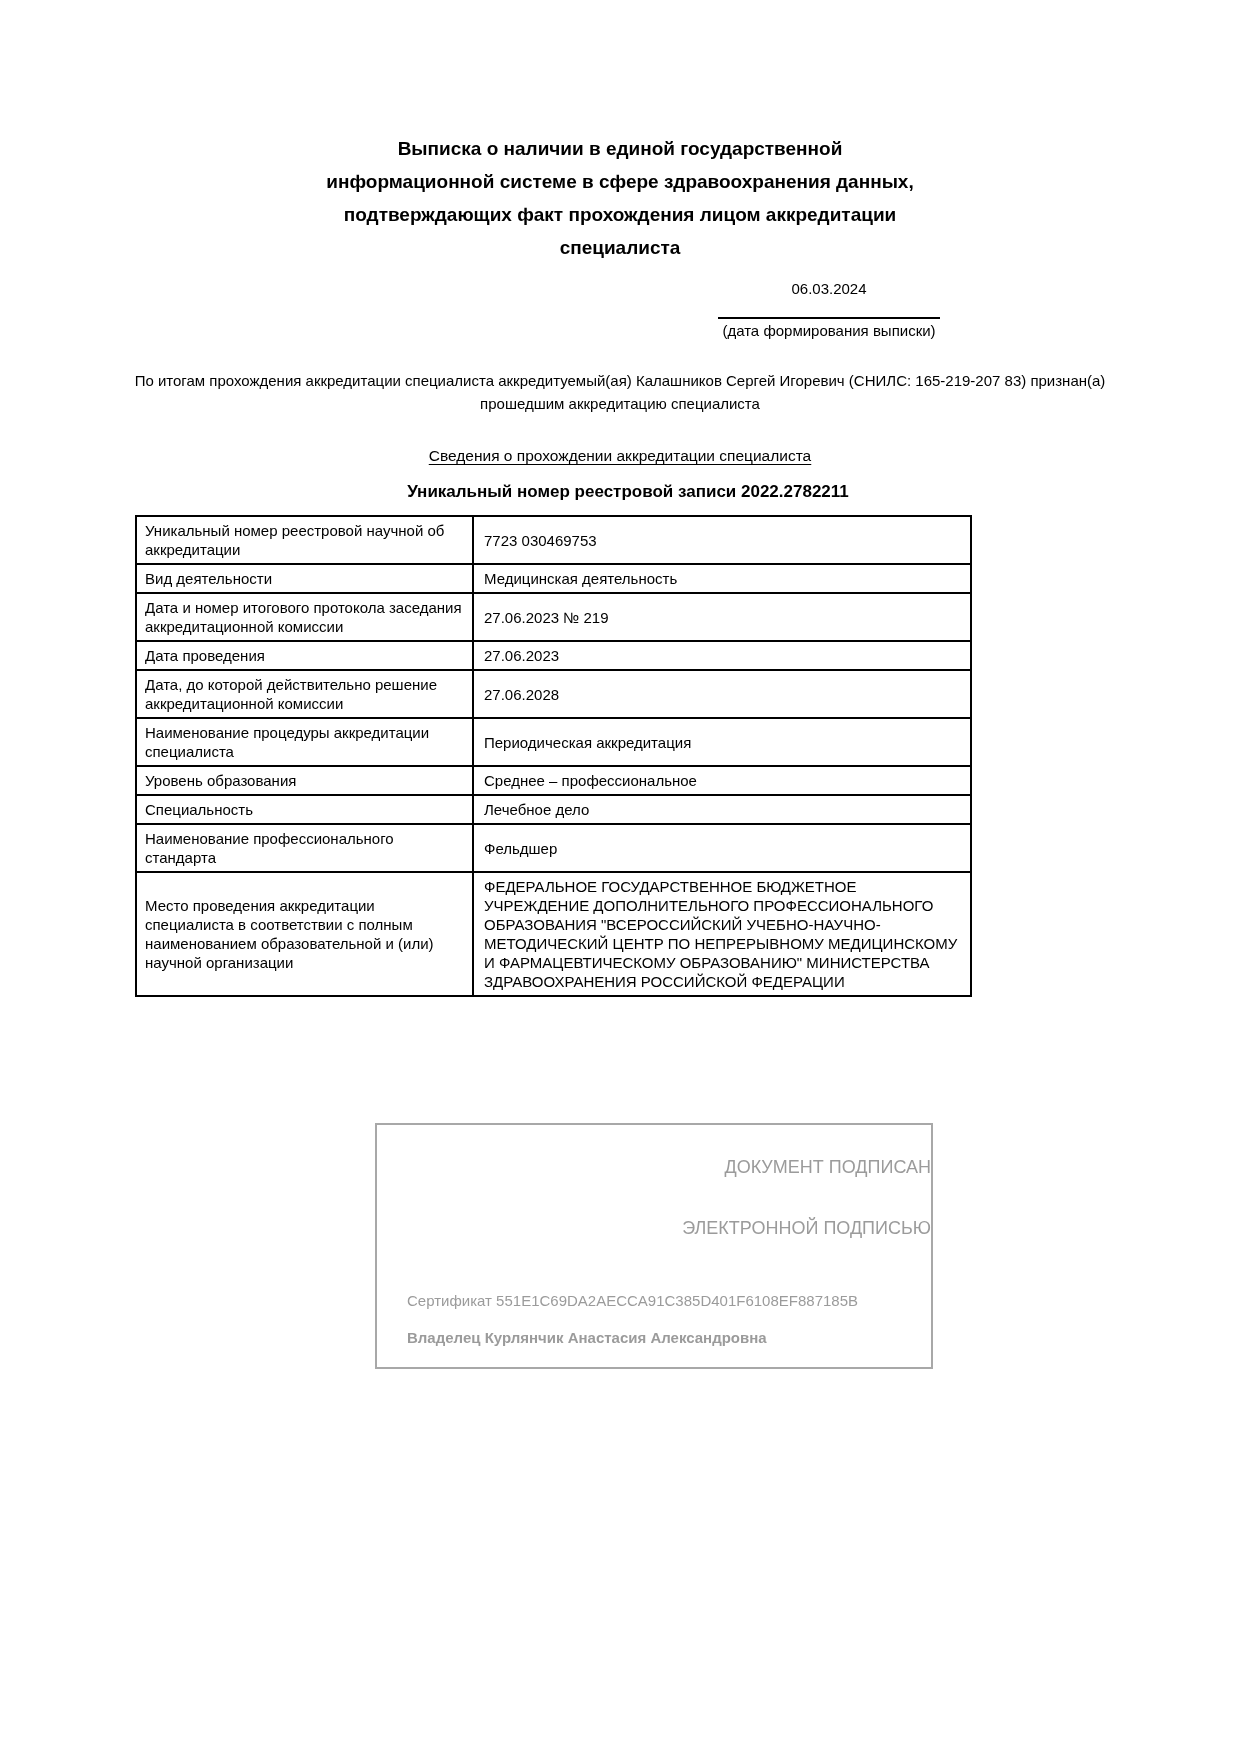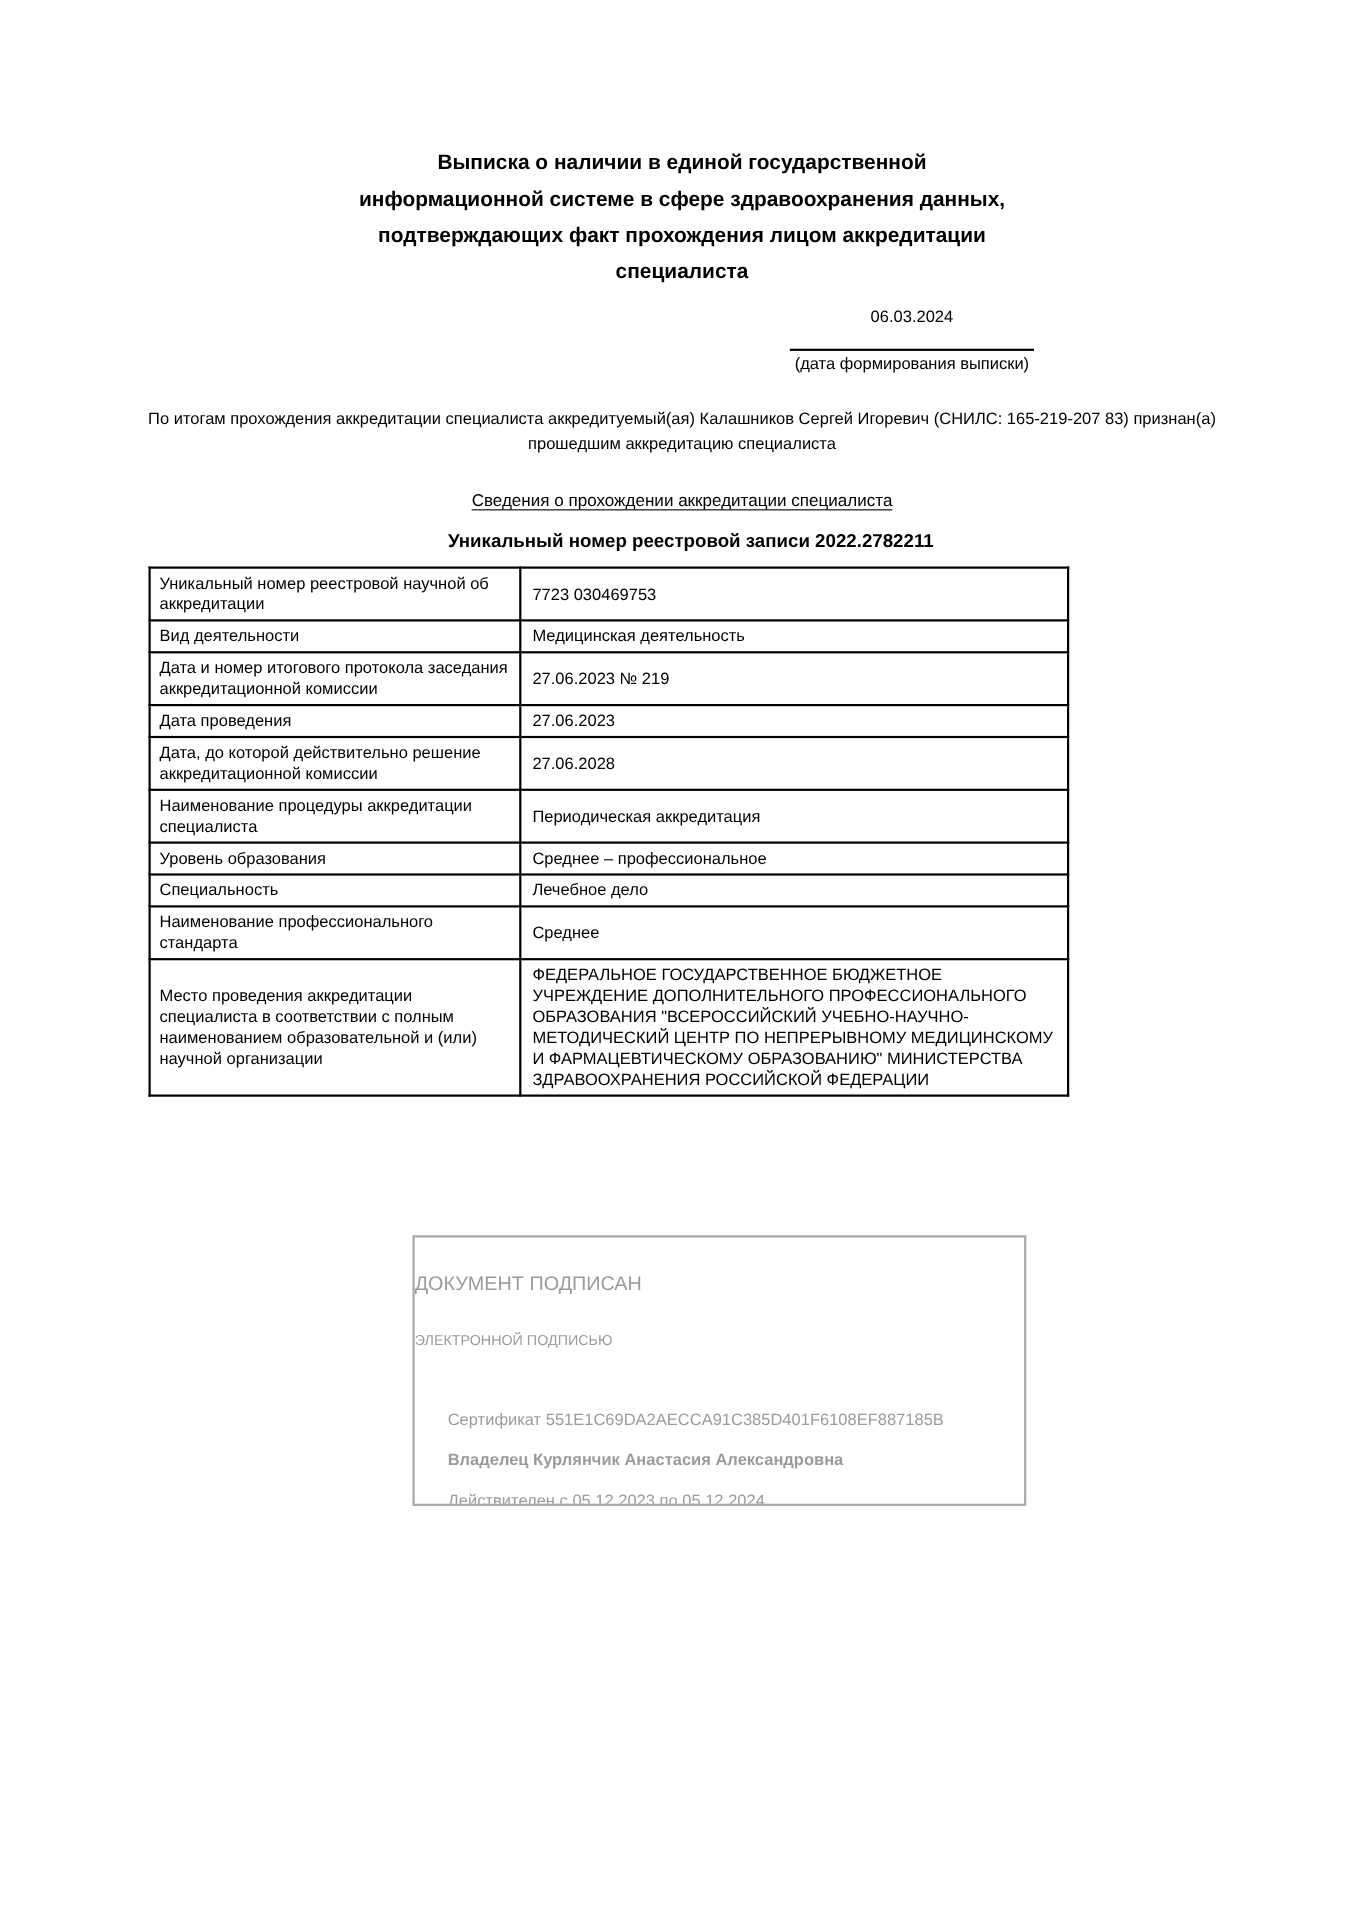--- a/index.html
+++ b/index.html
@@ -73,22 +73,22 @@
   td.cell-label { width:337px; padding:4px 10px 4px 8px; }
   td.cell-value { padding:4px 6px 4px 10px; }
   .sig-box {
     margin:126px 0 0 375px;
     width:558px;
     height:246px;
     border:2px solid #a8a8a8;
     color:#9b9b9b;
     overflow:hidden;
   }
-  .sig-head1 { margin-top:32px; text-align:left; font-size:18px; line-height:21px; }
-  .sig-head2 { margin-top:30px; text-align:left; font-size:13px; line-height:21px; }
+  .sig-head1 { margin-top:32px; text-align:right; font-size:18px; line-height:21px; }
+  .sig-head2 { margin-top:40px; text-align:right; font-size:18px; line-height:21px; }
   .sig-cert  { margin:53px 10px 0 30px; font-size:15px; line-height:18px; }
   .sig-owner { margin:19px 10px 0 30px; font-size:15px; line-height:18px;font-weight:bold; }
   .sig-valid { margin:19px 10px 0 30px; font-size:15px; line-height:18px; }
 </style>
 </head>
 <body>
 
 <div class="page">
 
   <div class="doc-title">Выписка о наличии в единой государственной информационной системе в сфере здравоохранения данных, подтверждающих факт прохождения лицом аккредитации специалиста</div>
@@ -133,21 +133,21 @@
       <tr>
         <td class="cell-label">Уровень образования</td>
         <td class="cell-value">Среднее – профессиональное</td>
       </tr>
       <tr>
         <td class="cell-label">Специальность</td>
         <td class="cell-value">Лечебное дело</td>
       </tr>
       <tr>
         <td class="cell-label">Наименование профессионального стандарта</td>
-        <td class="cell-value">Среднее</td>
+        <td class="cell-value">Фельдшер</td>
       </tr>
       <tr>
         <td class="cell-label">Место проведения аккредитации специалиста в соответствии с полным наименованием образовательной и (или) научной организации</td>
         <td class="cell-value">ФЕДЕРАЛЬНОЕ ГОСУДАРСТВЕННОЕ БЮДЖЕТНОЕ УЧРЕЖДЕНИЕ ДОПОЛНИТЕЛЬНОГО ПРОФЕССИОНАЛЬНОГО ОБРАЗОВАНИЯ "ВСЕРОССИЙСКИЙ УЧЕБНО-НАУЧНО-МЕТОДИЧЕСКИЙ ЦЕНТР ПО НЕПРЕРЫВНОМУ МЕДИЦИНСКОМУ И ФАРМАЦЕВТИЧЕСКОМУ ОБРАЗОВАНИЮ" МИНИСТЕРСТВА ЗДРАВООХРАНЕНИЯ РОССИЙСКОЙ ФЕДЕРАЦИИ</td>
       </tr>
     </tbody>
   </table>
 
   <div class="sig-box">
     <div class="sig-head1">ДОКУМЕНТ ПОДПИСАН</div>

